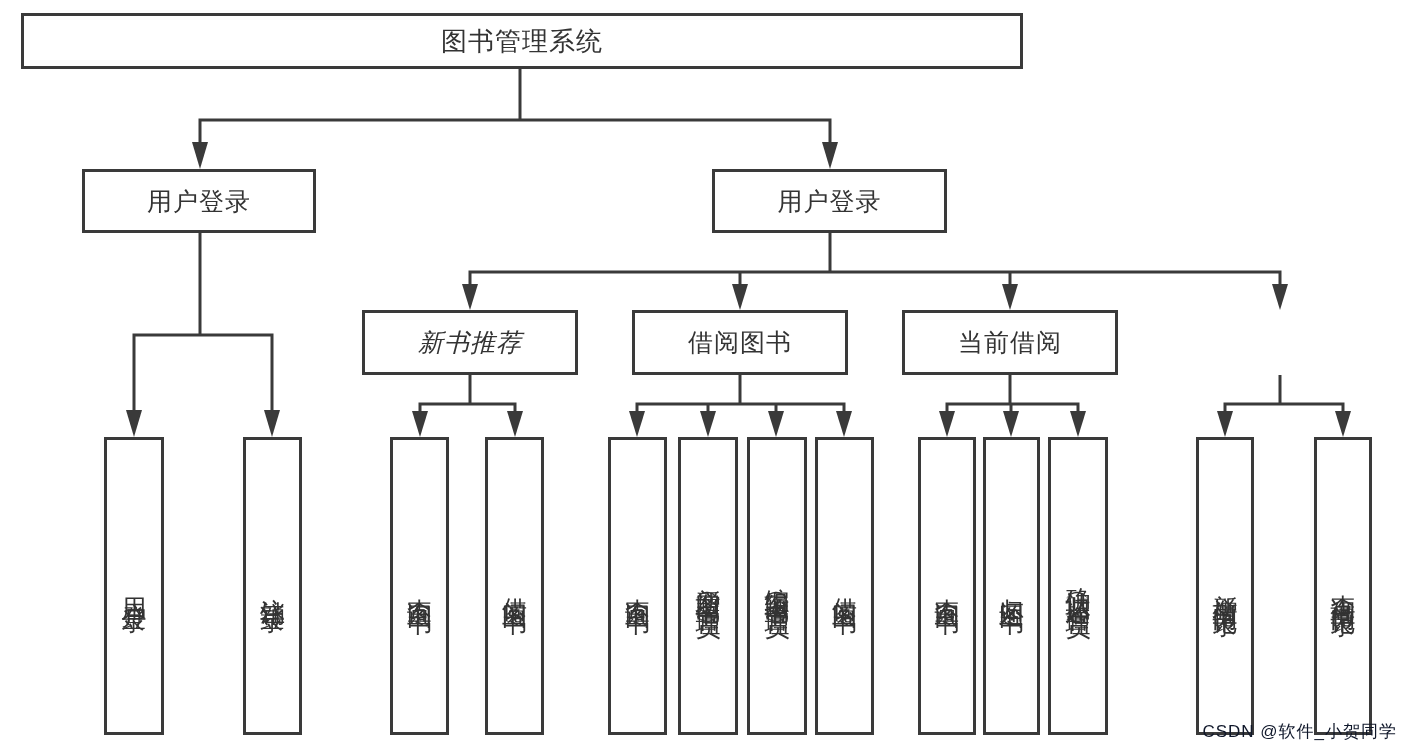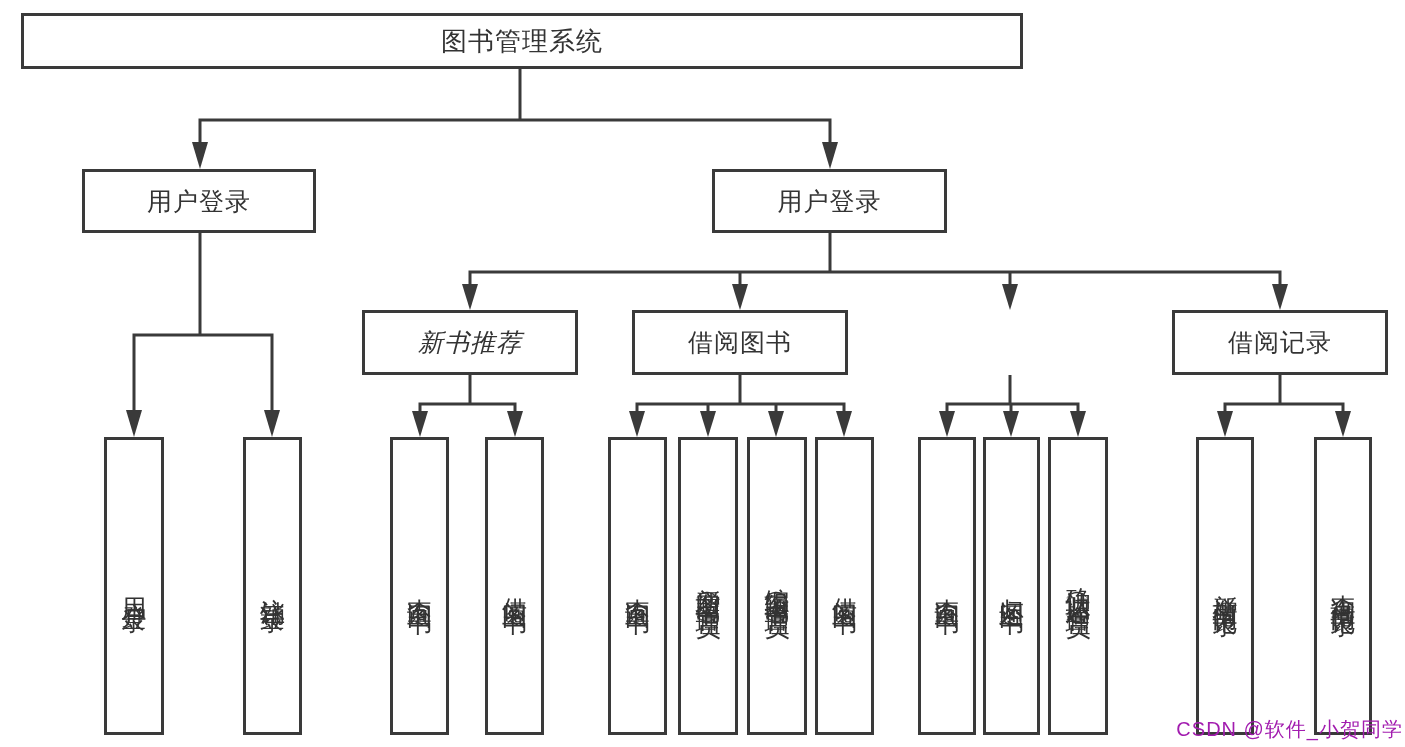--- a/index.html
+++ b/index.html
@@ -45,24 +45,24 @@
   .leaf .v-label {
     writing-mode: vertical-rl;
     text-orientation: mixed;
     font-size: 25px;
     letter-spacing: 4px;
     line-height: 1;
     color: #333333;
   }
   #watermark {
     position: absolute;
-    right: 2px;
+    right: 8px;
     bottom: 4px;
-    font-size: 20px;
-    color: #a21caf;
+    font-size: 17px;
+    color: #0f172a;
     letter-spacing: 1px;
     z-index: 2;
     white-space: nowrap;
   }
 </style>
 </head>
 <body>
 
 <div id="canvas">
 
@@ -114,21 +114,21 @@
     <polygon points="1335,411 1351,411 1343,437" fill="#3a3a3a" stroke="none"></polygon>
   </svg>
 
   <div class="node h-node root-node" style="left:21px; top:13px; width:1002px; height:56px;">图书管理系统</div>
 
   <div class="node h-node" style="left:82px; top:169px; width:234px; height:64px;">用户登录</div>
   <div class="node h-node" style="left:712px; top:169px; width:235px; height:64px;">用户登录</div>
 
   <div class="node h-node" style="left:362px; top:310px; width:216px; height:65px;font-style:italic;">新书推荐</div>
   <div class="node h-node" style="left:632px; top:310px; width:216px; height:65px;">借阅图书</div>
-  <div class="node h-node" style="left:1172px; top:310px; width:216px; height:65px;">借阅记录</div>
+  <div class="node h-node" style="left:902px; top:310px; width:216px; height:65px;">当前借阅</div>
 
   <div class="node leaf" style="left:104px; width:60px;">
     <span class="v-label">用户登录</span>
   </div>
   <div class="node leaf" style="left:243px; width:59px;">
     <span class="v-label">注销登录</span>
   </div>
 
   <div class="node leaf" style="left:390px; width:59px;">
     <span class="v-label">查询图书</span>

